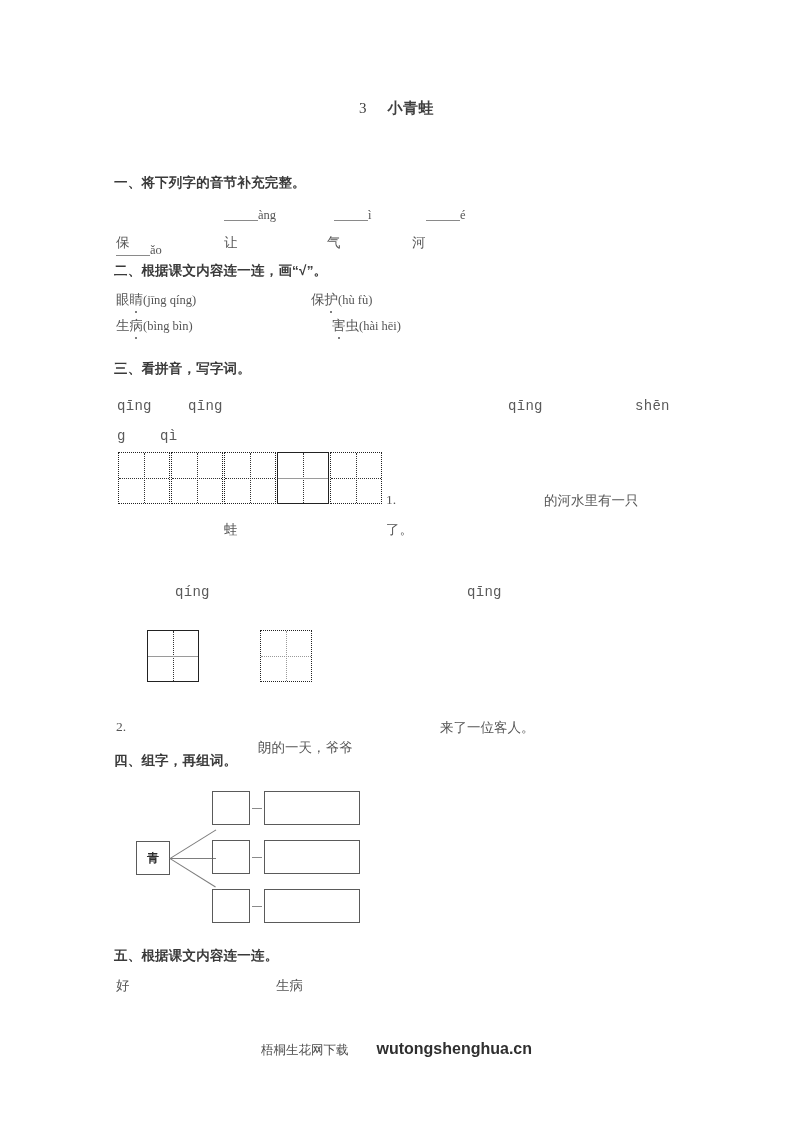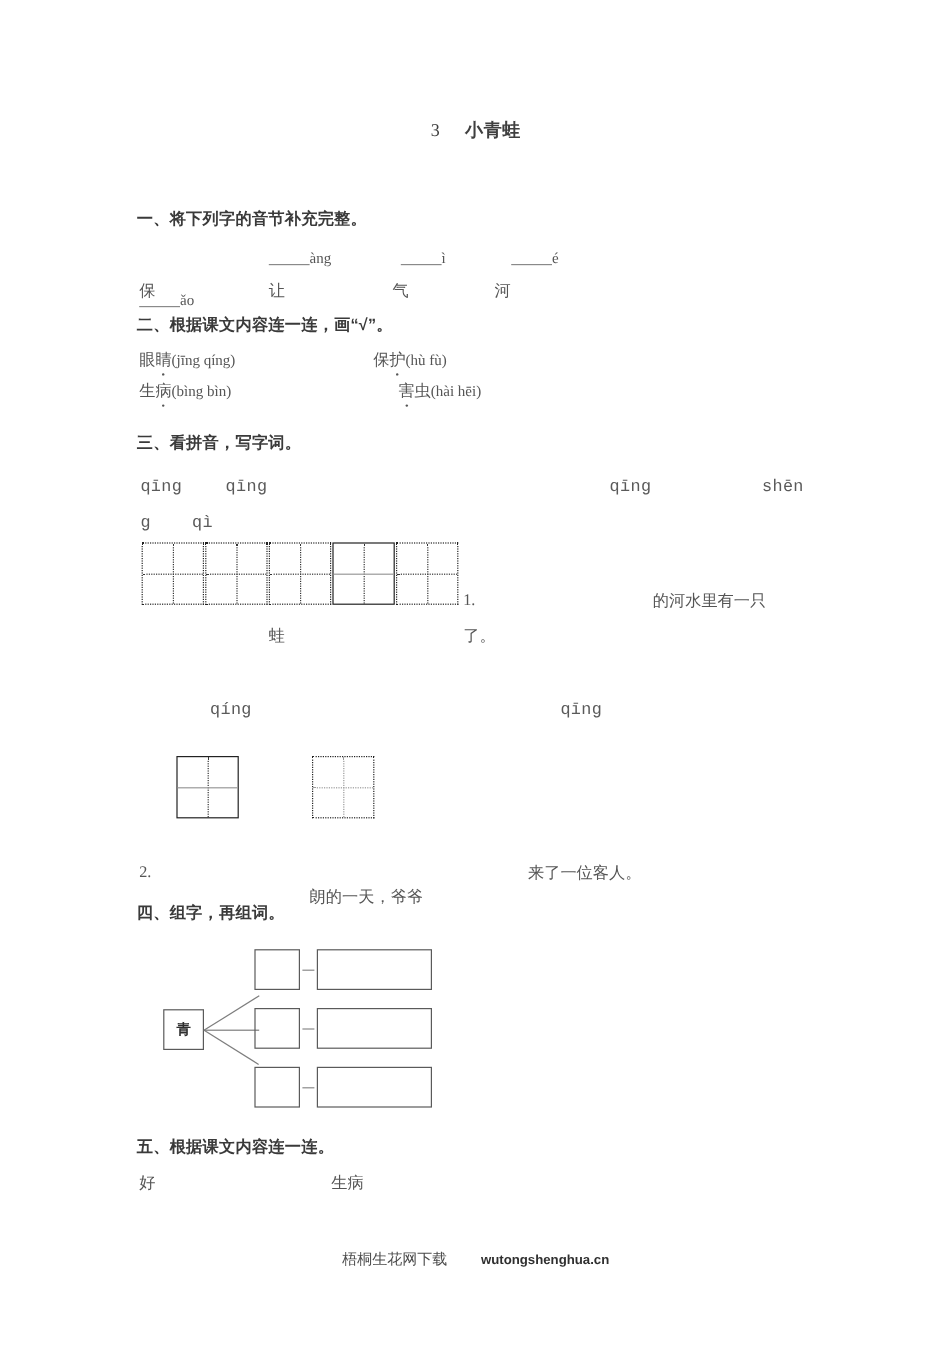--- a/index.html
+++ b/index.html
@@ -171,21 +171,21 @@
     text-align: center;
     white-space: nowrap;
   }
   .footer .f-cn {
     font-family: "Liberation Serif", "DejaVu Serif", serif;
     font-size: 12.5px;
     color: #4a4a4a;
   }
   .footer .f-url {
     font-family: "Liberation Sans", "DejaVu Sans", sans-serif;
-    font-size: 11px;
+    font-size: 16px;
     font-weight: bold;
     color: #2f2f2f;
     margin-left: 28px;
   }
 </style>
 </head>
 <body>
 
 <div class="page">
 

